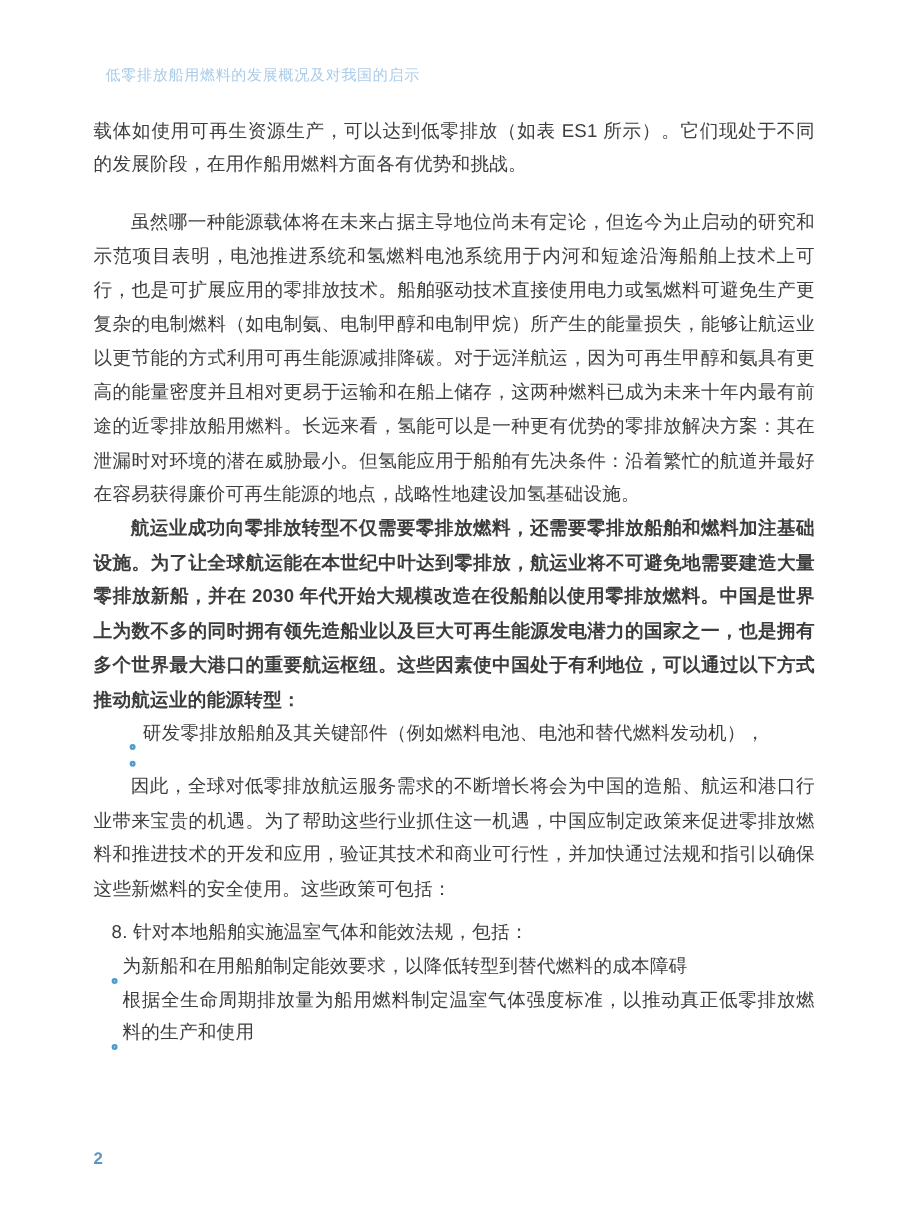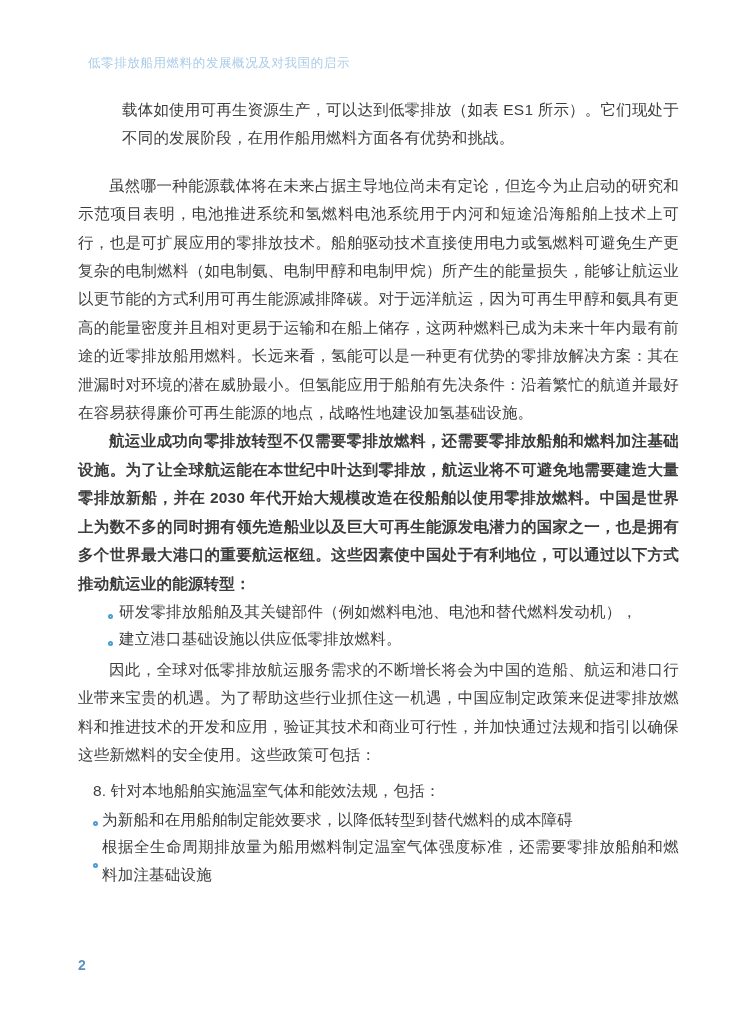--- a/index.html
+++ b/index.html
@@ -33,28 +33,28 @@
     width: 601px;
     color: var(--body-text, #3d3d3d);
     font-size: 15.5px;
   }
   .para {
     line-height: 28.4px;
     text-align: justify;
     letter-spacing: 0.2px;
   }
   .indent { text-indent: 2em; }
-  .para-intro      { margin-bottom: 19px; margin-left: 44px; }
+  .para-intro      { margin-bottom: 19px; }
   .para-energy     { margin-bottom: 0; }
   .para-transition { margin-bottom: 0; font-weight: bold; }
   .para-policy     { margin-bottom: 8px; }
   .bullet-list { list-style: none; }
   .bullet-item {
     display: flex;
-    align-items: center;
+    align-items: flex-end;
     line-height: 27.4px;
   }
   .bullet-dot {
     flex: 0 0 auto;
     width: 5px;
     height: 5px;
     border: 2px solid var(--bullet, #4e9bd0);
     border-radius: 50%;
     background: #ffffff;
     margin-top: 9px;
@@ -94,36 +94,35 @@
 
     <p class="para indent para-transition">航运业成功向零排放转型不仅需要零排放燃料，还需要零排放船舶和燃料加注基础设施。为了让全球航运能在本世纪中叶达到零排放，航运业将不可避免地需要建造大量零排放新船，并在 2030 年代开始大规模改造在役船舶以使用零排放燃料。中国是世界上为数不多的同时拥有领先造船业以及巨大可再生能源发电潜力的国家之一，也是拥有多个世界最大港口的重要航运枢纽。这些因素使中国处于有利地位，可以通过以下方式推动航运业的能源转型：</p>
 
     <ul class="bullet-list list-measures">
       <li class="bullet-item">
         <span class="bullet-dot"></span>
         <span class="bullet-text">研发零排放船舶及其关键部件（例如燃料电池、电池和替代燃料发动机），</span>
       </li>
       <li class="bullet-item">
         <span class="bullet-dot"></span>
-        <span class="bullet-text">建立港口基础设施以供应低零排放燃料。</span>
       </li>
     </ul>
 
     <p class="para indent para-policy">因此，全球对低零排放航运服务需求的不断增长将会为中国的造船、航运和港口行业带来宝贵的机遇。为了帮助这些行业抓住这一机遇，中国应制定政策来促进零排放燃料和推进技术的开发和应用，验证其技术和商业可行性，并加快通过法规和指引以确保这些新燃料的安全使用。这些政策可包括：</p>
 
     <p class="numbered-item">8. 针对本地船舶实施温室气体和能效法规，包括：</p>
 
     <ul class="bullet-list list-policy">
       <li class="bullet-item">
         <span class="bullet-dot"></span>
         <span class="bullet-text">为新船和在用船舶制定能效要求，以降低转型到替代燃料的成本障碍</span>
       </li>
       <li class="bullet-item">
         <span class="bullet-dot"></span>
-        <span class="bullet-text">根据全生命周期排放量为船用燃料制定温室气体强度标准，还需要零排放船舶和燃料加注基础设施</span>
+        <span class="bullet-text">根据全生命周期排放量为船用燃料制定温室气体强度标准，以推动真正低零排放燃料的生产和使用</span>
       </li>
     </ul>
 
   </div>
 
   <div class="page-number">2</div>
 
 </div>
 
 </body></html>

